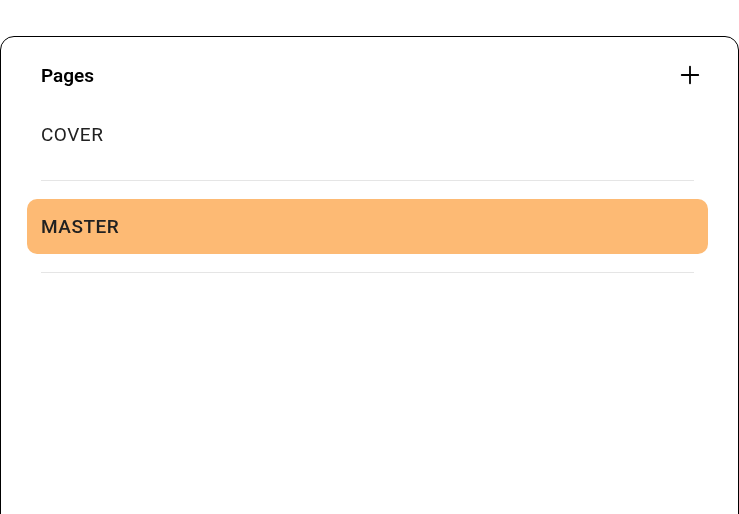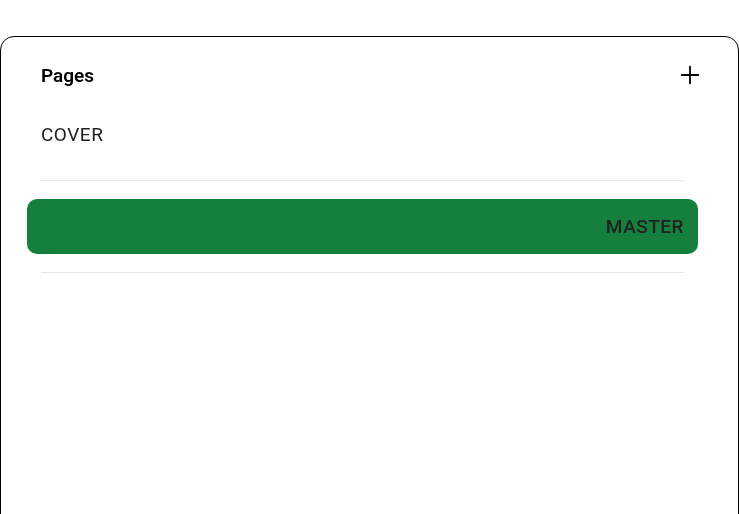--- a/index.html
+++ b/index.html
@@ -43,38 +43,37 @@
       background: transparent;
       border: none;
       cursor: pointer;
       color: #000;
     }
     .add-btn svg {
       width: 22px;
       height: 22px;
     }
     .page-list {
-      padding: 0 14px 0 0;
+      padding: 0 4px 0 0;
     }
     .page-item {
       padding: 16px 40px;
       font-size: 19px;
       color: #212121;
       cursor: pointer;
     }
     .page-item.emphasis {
       letter-spacing: 0.5px;
     }
     .page-item.selected {
-      background: #15803d;
+      background: #fdba74;
       margin: 0 26px;
       padding: 16px 14px;
       border-radius: 10px;
       font-weight: 500;
-      text-align: right;
     }
     .divider {
       height: 1px;
       background: #e5e5e5;
       margin: 18px 40px;
     }
     .section-pages {
       padding-top: 6px;
     }
     .section-pages .page-item {

